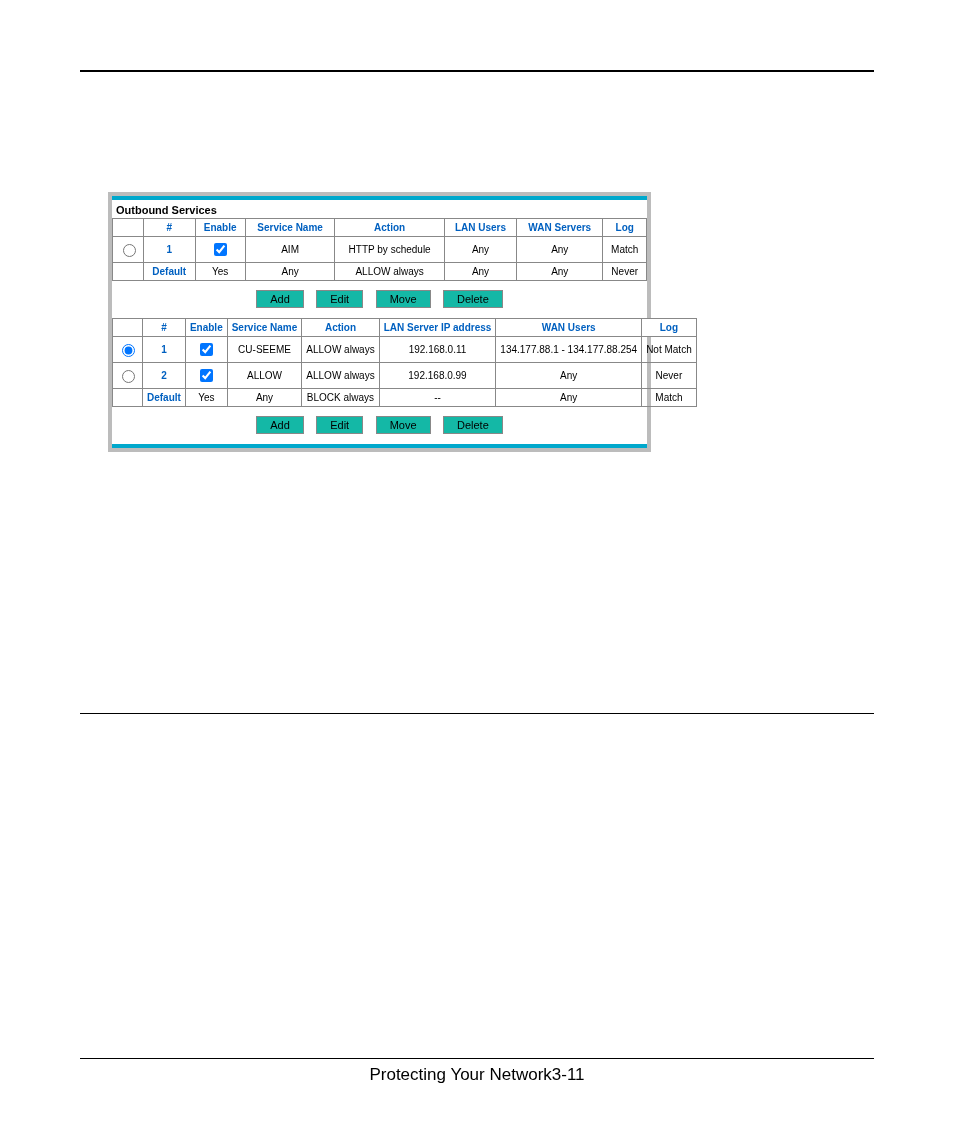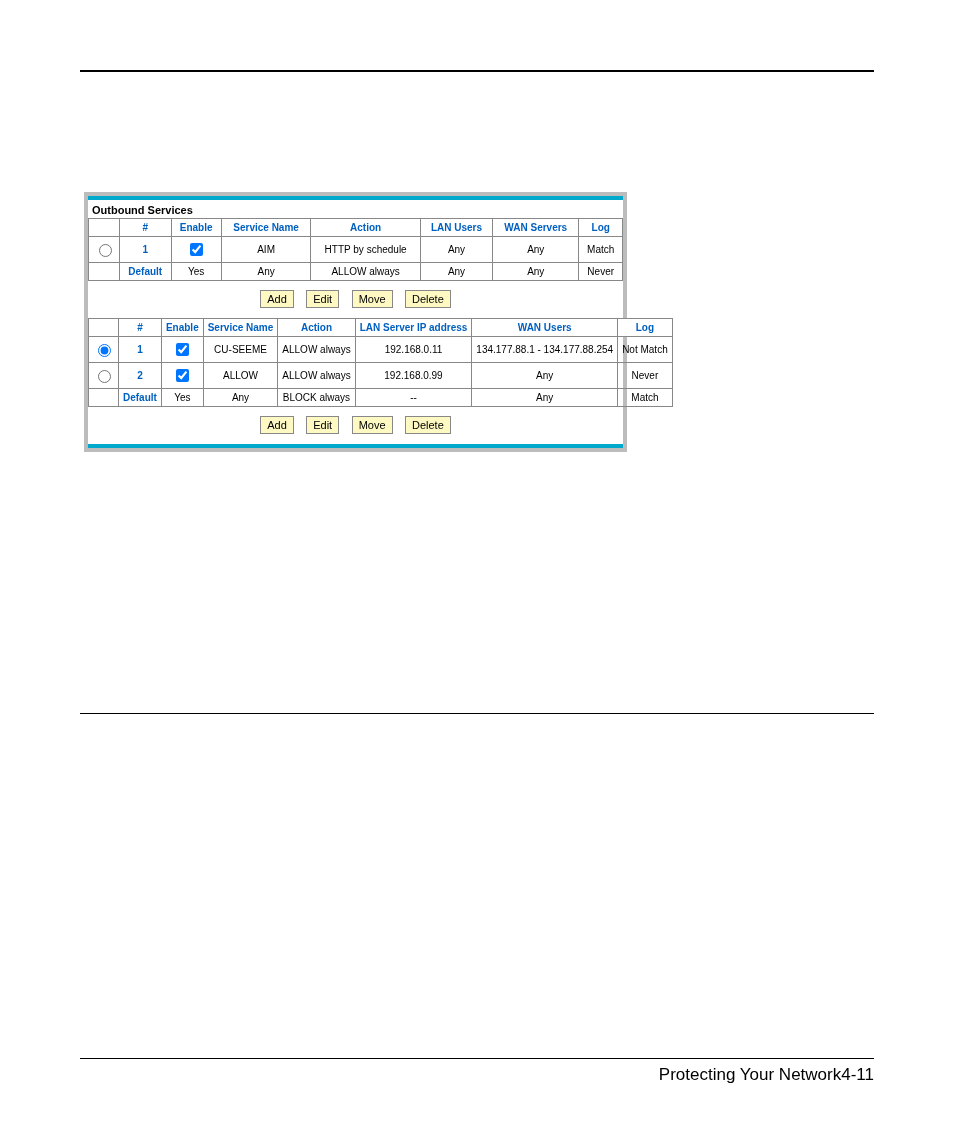--- a/index.html
+++ b/index.html
@@ -15,21 +15,21 @@
     position: relative;
     box-sizing: border-box;
     padding: 70px 80px 60px 80px;
   }
   .top-rule {
     border-top: 2px solid #000;
     margin-bottom: 120px;
   }
   .panel-outer {
     width: 535px;
-    margin-left: 4px;
+    margin-left: 28px;
     border: 4px solid #bcbcbc;
     background: #fff;
   }
   .teal-bar {
     height: 4px;
     background: #00a8cc;
   }
   .section-title {
     font-size: 11px;
     font-weight: bold;
@@ -55,42 +55,42 @@
     color: #0060c0;
     font-weight: bold;
     text-decoration: none;
   }
   .btn-row {
     text-align: center;
     padding: 8px 0 10px 0;
   }
   .ui-btn {
     font-size: 11px;
-    padding: 2px 6px;
+    padding: 2px 13px;
     margin: 0 4px;
-    background: #fef9c3;
+    background: #14b8a6;
     border: 1px solid #888;
     cursor: pointer;
   }
   .bottom-rule {
     border-top: 1px solid #000;
     position: absolute;
     left: 80px;
     right: 80px;
     top: 713px;
   }
   .footer {
     position: absolute;
     left: 80px;
     right: 80px;
     bottom: 60px;
     border-top: 1px solid #000;
     padding-top: 6px;
     display: flex;
-    justify-content: flex-end;
+    justify-content: center;
     font-size: 17px;
     font-family: Arial, Helvetica, sans-serif;
   }
   .radio-cell { width: 22px; }
   .chk { pointer-events: none; }
 </style>
 </head>
 <body>
 
 <div class="page">
@@ -194,15 +194,15 @@
       <button class="ui-btn">Delete</button>
     </div>
 
     <div class="teal-bar"></div>
   </div>
 
   <div class="bottom-rule"></div>
 
   <div class="footer">
     <span>Protecting Your Network</span>
-    <span>4-11</span>
+    <span>3-11</span>
   </div>
 </div>
 
 </body></html>

